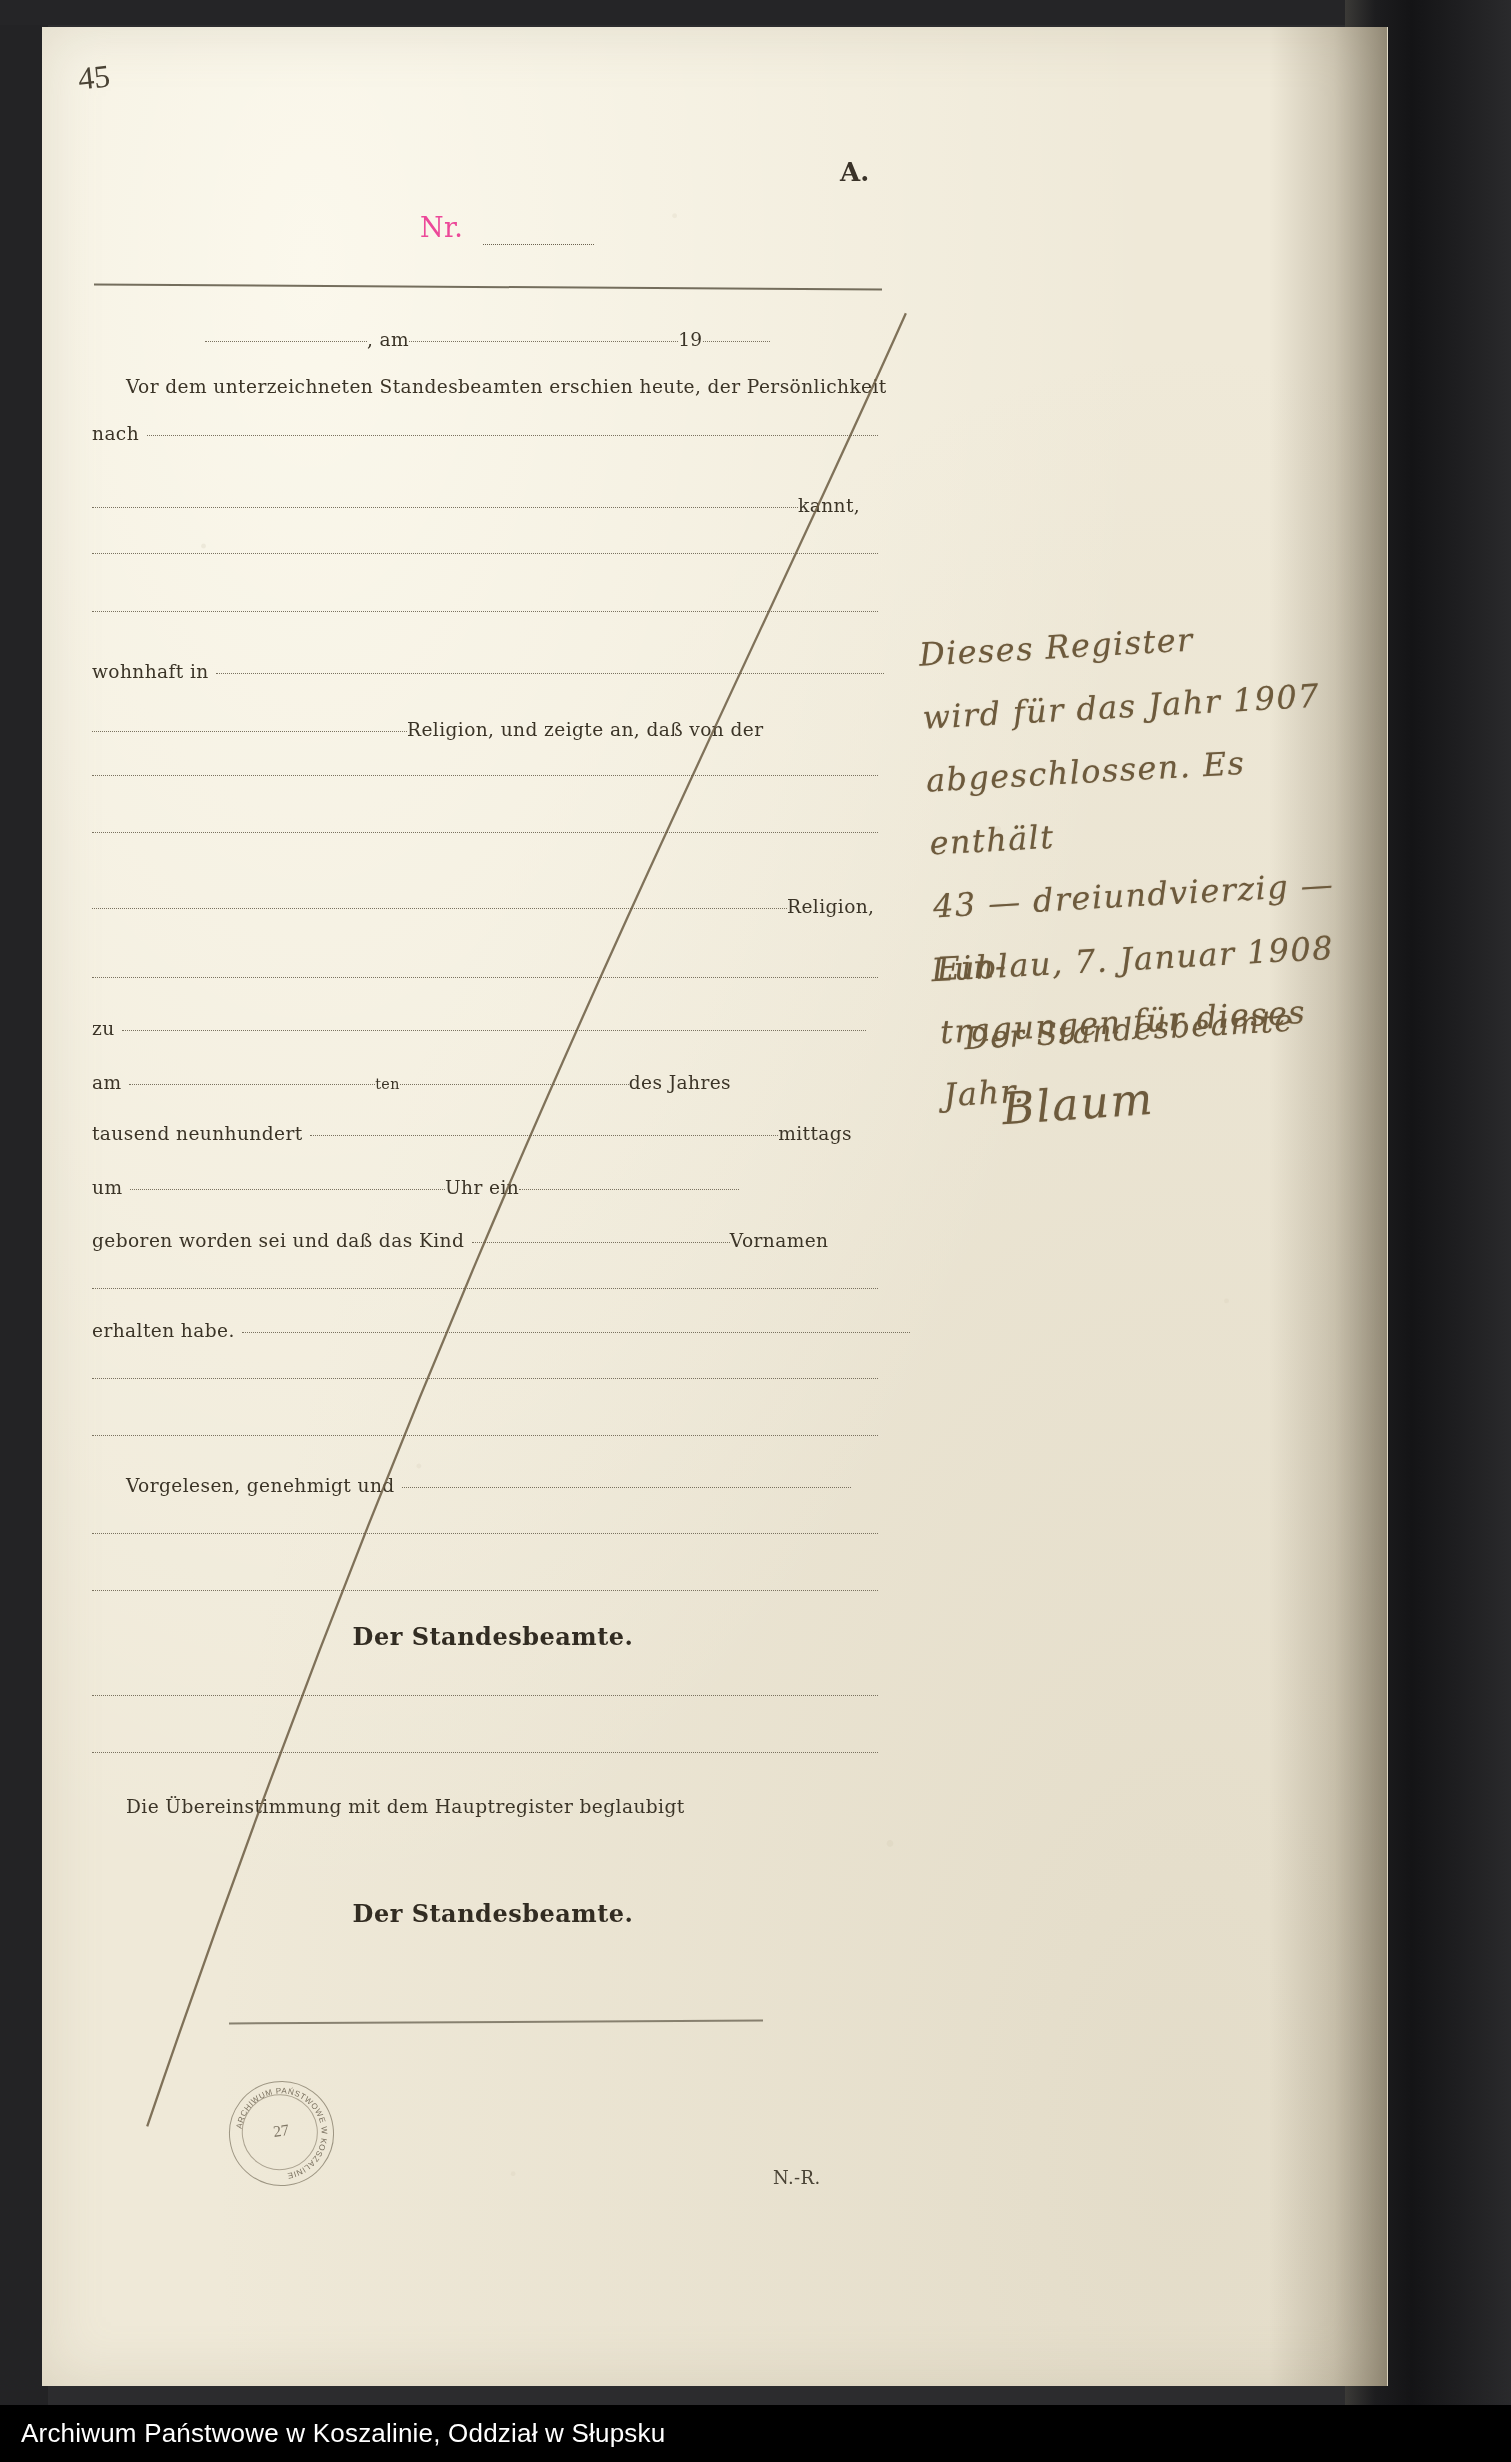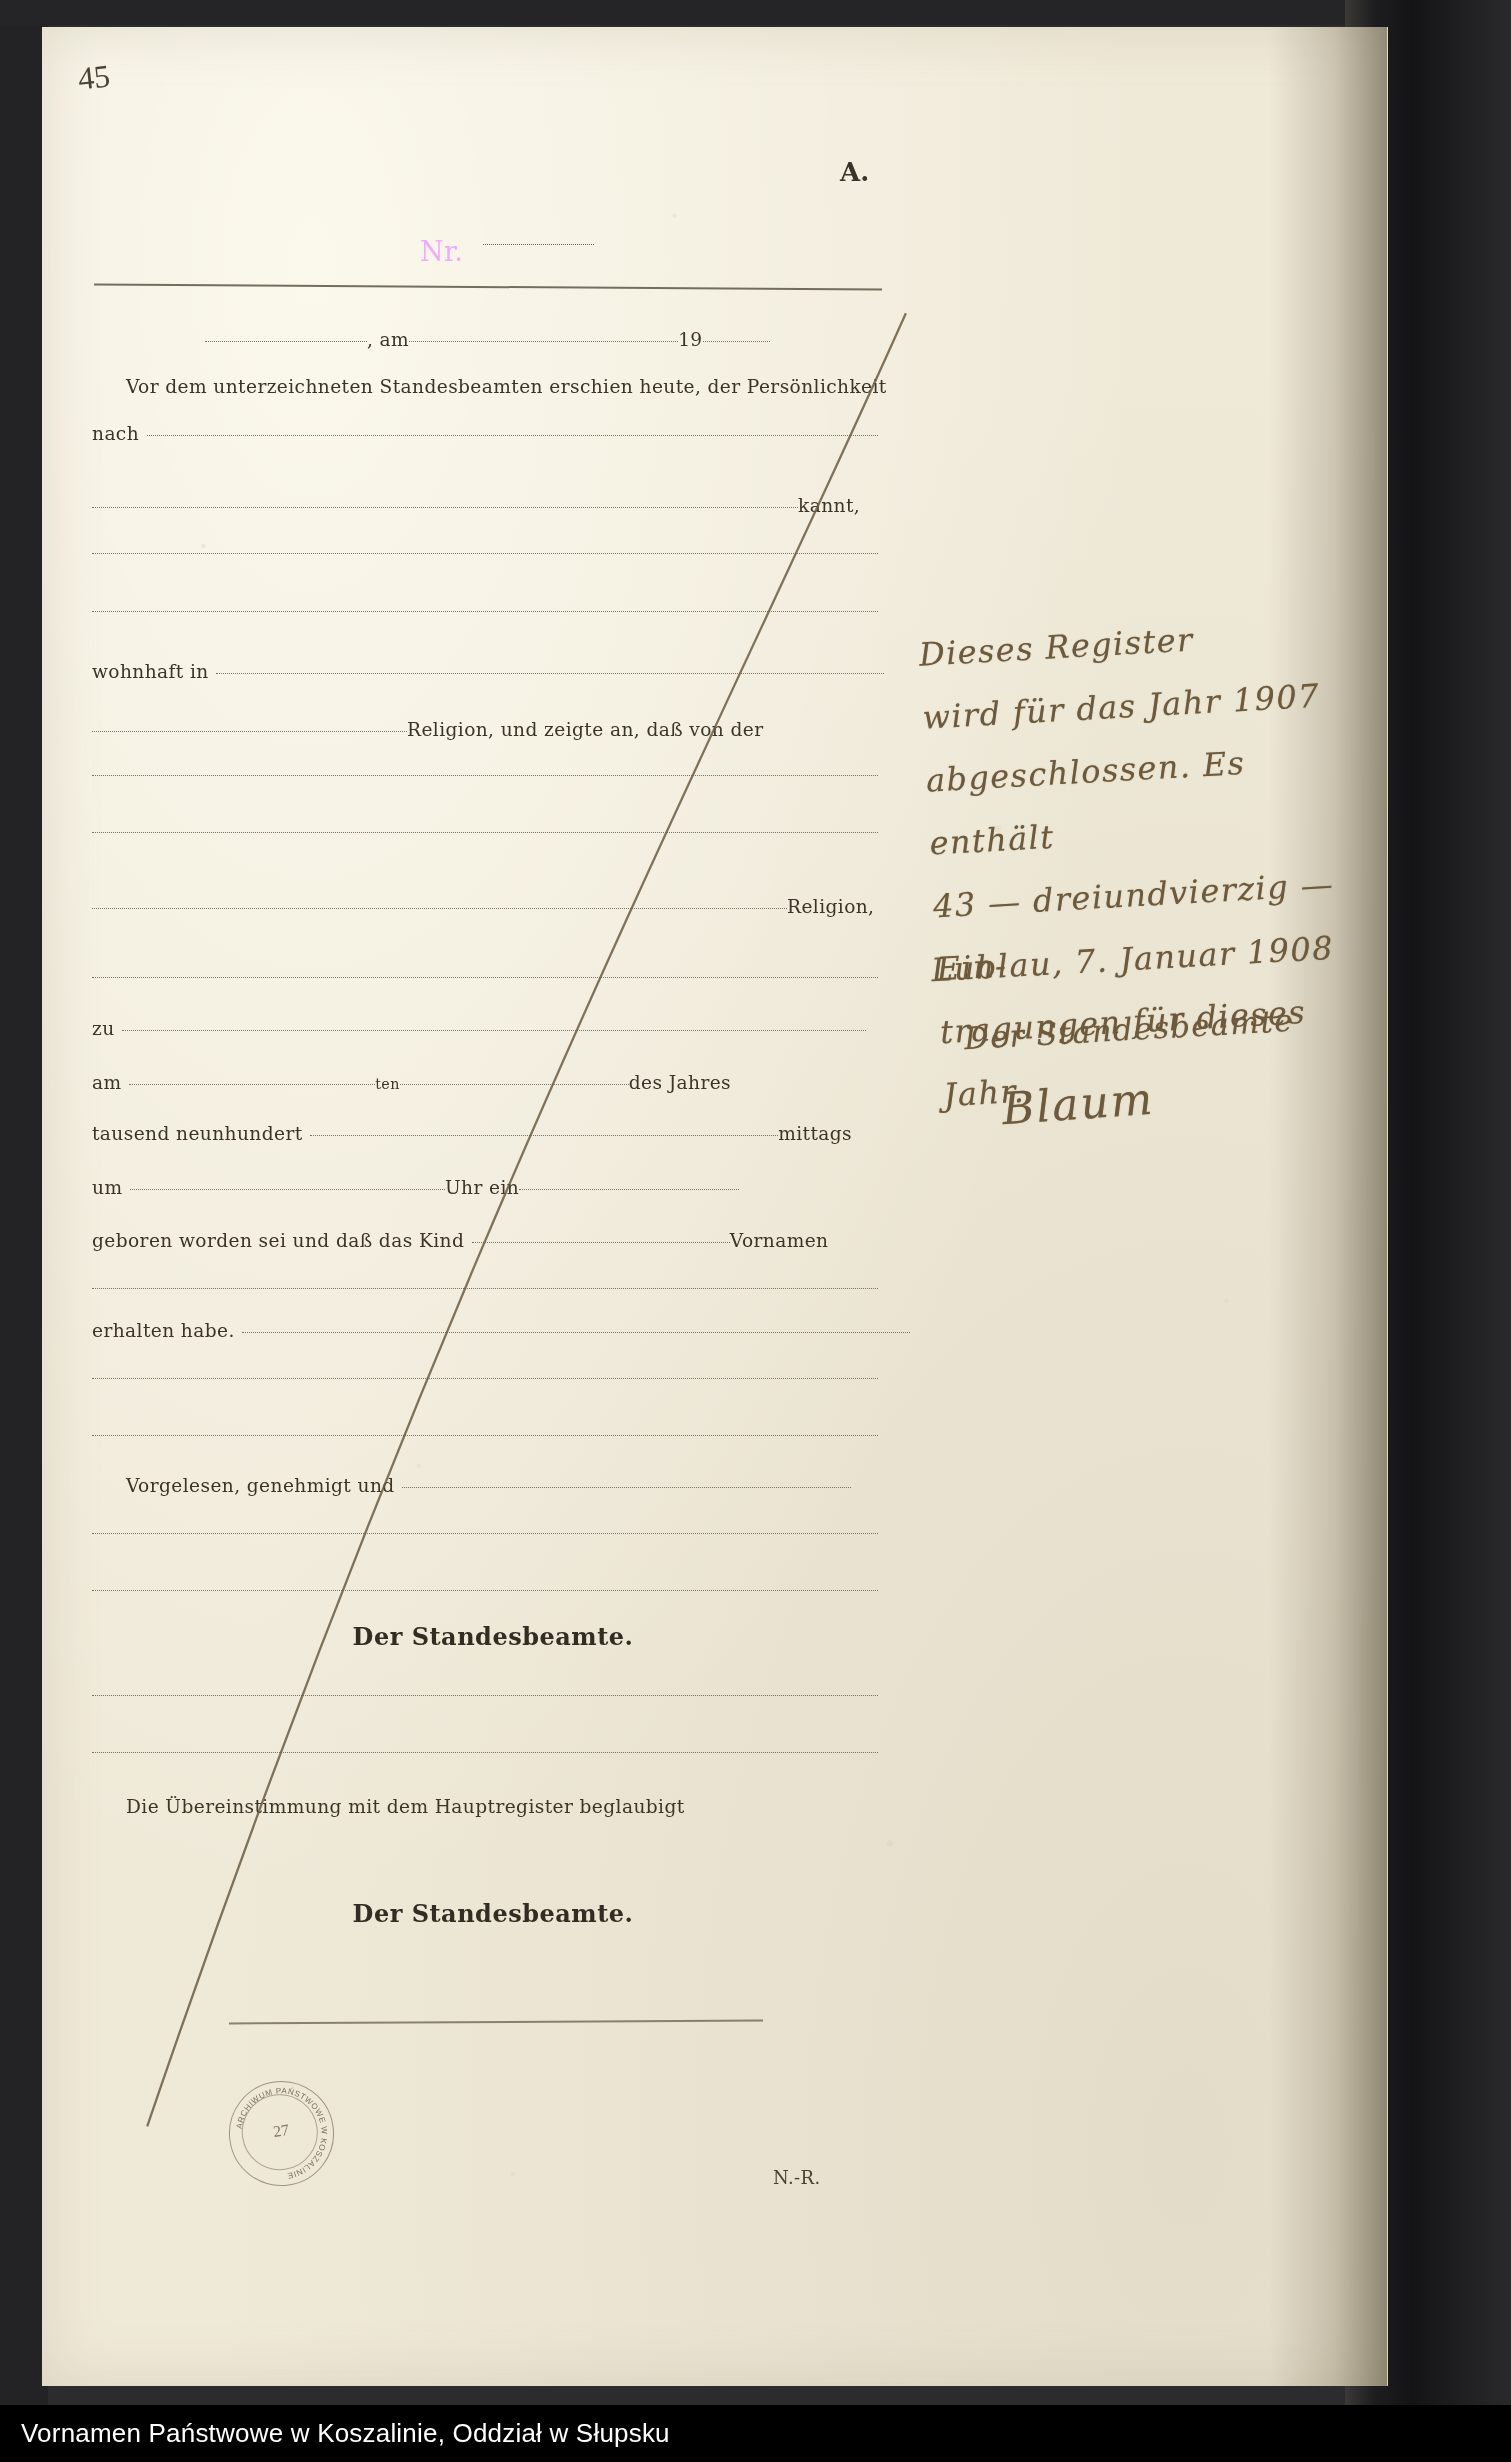--- a/index.html
+++ b/index.html
@@ -107,22 +107,21 @@
     font-weight: bold;
     font-size: 26px;
     color: #3a3329;
   }
   .nr-label {
     position: absolute;
     left: 420px;
     top: 212px;
     font-family: "DejaVu Serif", serif;
     font-size: 27px;
-    color: #f0abfc;
-    margin-top: 24px;
+    color: #ec4899;
   }
   .nr-rule {
     position: absolute;
     left: 483px;
     top: 244px;
     width: 111px;
     height: 0;
     border-bottom: 1px dotted #6b6350;
   }
 
@@ -411,15 +410,15 @@
     <div>abgeschlossen. Es enthält</div>
     <div>43 — dreiundvierzig — Ein-</div>
     <div>tragungen für dieses Jahr.</div>
   </div>
   <div class="hand hand-place">Lublau, 7. Januar 1908</div>
   <div class="hand hand-role">Der Standesbeamte</div>
   <div class="hand hand-sign">Blaum</div>
 </div>
 
 <div class="caption-bar">
-  <span>Vornamen Państwowe w Koszalinie, Oddział w Słupsku</span>
+  <span>Archiwum Państwowe w Koszalinie, Oddział w Słupsku</span>
 </div>
 
 
 </body></html>

